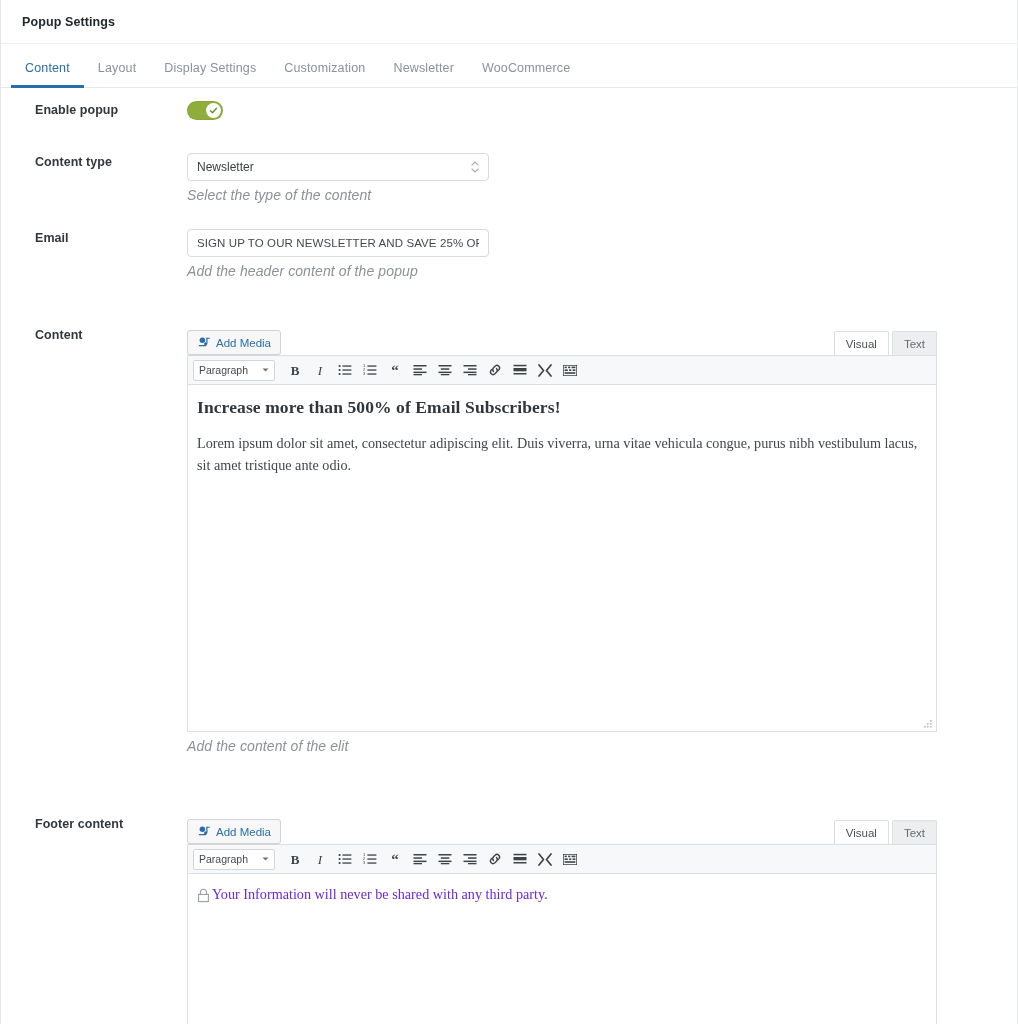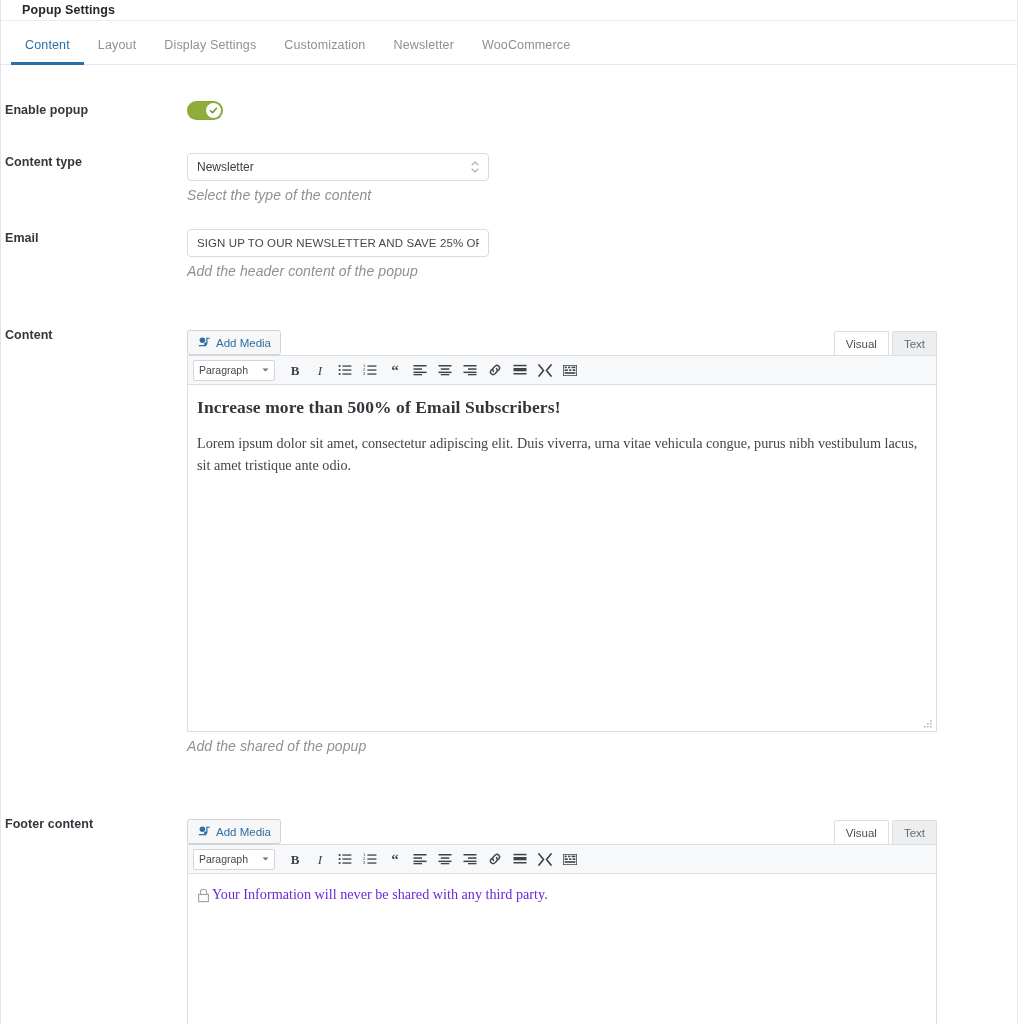--- a/index.html
+++ b/index.html
@@ -14,21 +14,21 @@
     position: relative;
     width: 1018px; height: 1024px;
     overflow: hidden;
     background: #ffffff;
     border-left: 1px solid #e2e4e7;
     border-right: 1px solid #e9ebed;
   }
 
   
   .panel-title {
-    height: 21px;
+    height: 44px;
     padding: 0 0 0 21px;
     display: flex; align-items: center;
     font-size: 12.5px;
     font-weight: bold;
     color: #23282d;
     letter-spacing: 0.1px;
     border-bottom: 1px solid #ebedef;
     background: #fff;
   }
 
@@ -62,21 +62,21 @@
 
   
   .row {
     position: absolute;
     left: 0; right: 0;
     display: flex;
   }
   .label-col {
     width: 186px;
     flex: none;
-    padding-left: 4px;
+    padding-left: 34px;
     padding-top: 2px;
   }
   .label-col .lbl {
     font-size: 12.5px;
     font-weight: bold;
     color: #33373d;
     letter-spacing: 0.05px;
   }
   .field-col { flex: 1; padding-right: 53px; }
 
@@ -469,21 +469,21 @@
               <rect x="9" y="3" width="1.6" height="1.6" fill="#b8bbbf"></rect>
               <rect x="9" y="6" width="1.6" height="1.6" fill="#b8bbbf"></rect>
                 <rect x="6" y="6" width="1.6" height="1.6" fill="#b8bbbf"></rect>
               <rect x="9" y="9" width="1.6" height="1.6" fill="#b8bbbf"></rect>
                 <rect x="6" y="9" width="1.6" height="1.6" fill="#b8bbbf"></rect>
                 <rect x="3" y="9" width="1.6" height="1.6" fill="#b8bbbf"></rect>
             </svg>
           </span>
         </div>
 
-        <div class="help">Add the shared of the popup</div>
+        <div class="help">Add the content of the elit</div>
       </div>
     </div>
   </div>
 
   <div class="row" style="top:815px;">
     <div class="label-col">
       <div class="lbl">Footer content</div>
     </div>
     <div class="field-col">
       <div class="editor">

